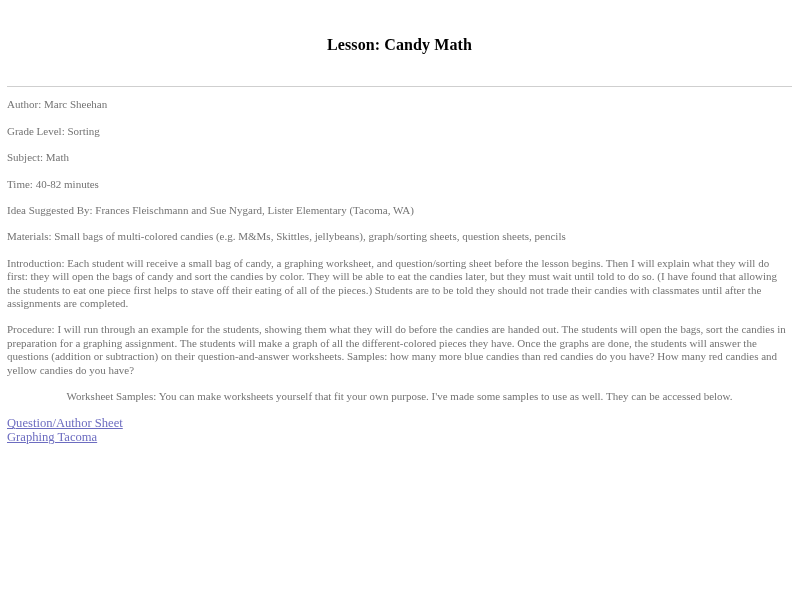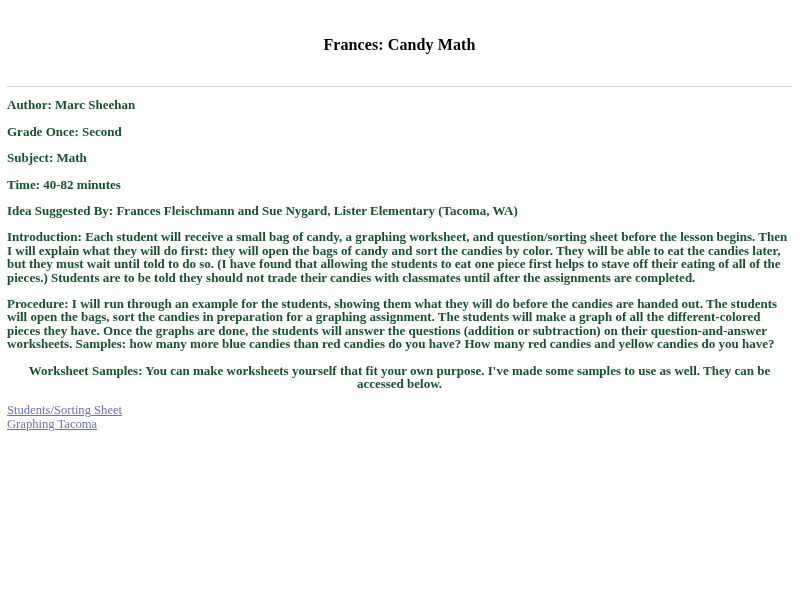--- a/index.html
+++ b/index.html
@@ -34,27 +34,26 @@
     border: 0;
     border-top: 1px solid #cfcfcf;
     margin: 32px 0 0 0;
     height: 0;
     width: 100%;
   }
   .body-block {
     margin-top: 11px;
   }
   p.para {
-    font-size: 13px;
+    font-size: 11px;
     line-height: 13.4px;
     margin: 0 0 13px 0;
     padding: 0;
     text-align: left;
-    color: #14532d;
-    font-weight: bold;
+    color: #737373;
   }
   p.para:last-of-type {
     margin-bottom: 0;
     text-align: center;
   }
   .links {
     margin-top: 14px;
   }
   .links a {
     display: block;
@@ -63,33 +62,34 @@
     color: #6c6cc0;
     text-decoration: underline;
     width: max-content;
   }
 </style>
 </head>
 <body>
 
 <div class="page">
 
-  <h1 class="doc-title">Frances: Candy Math</h1>
+  <h1 class="doc-title">Lesson: Candy Math</h1>
 
   <hr class="title-rule">
 
   <div class="body-block">
     <p class="para">Author: Marc Sheehan</p>
-    <p class="para">Grade Once: Second</p>
+    <p class="para">Grade Level: Sorting</p>
     <p class="para">Subject: Math</p>
     <p class="para">Time: 40-82 minutes</p>
     <p class="para">Idea Suggested By: Frances Fleischmann and Sue Nygard, Lister Elementary (Tacoma, WA)</p>
+    <p class="para">Materials: Small bags of multi-colored candies (e.g. M&amp;Ms, Skittles, jellybeans), graph/sorting sheets, question sheets, pencils</p>
     <p class="para">Introduction: Each student will receive a small bag of candy, a graphing worksheet, and question/sorting sheet before the lesson begins. Then I will explain what they will do first: they will open the bags of candy and sort the candies by color. They will be able to eat the candies later, but they must wait until told to do so. (I have found that allowing the students to eat one piece first helps to stave off their eating of all of the pieces.) Students are to be told they should not trade their candies with classmates until after the assignments are completed.</p>
     <p class="para">Procedure: I will run through an example for the students, showing them what they will do before the candies are handed out. The students will open the bags, sort the candies in preparation for a graphing assignment. The students will make a graph of all the different-colored pieces they have. Once the graphs are done, the students will answer the questions (addition or subtraction) on their question-and-answer worksheets. Samples: how many more blue candies than red candies do you have? How many red candies and yellow candies do you have?</p>
     <p class="para">Worksheet Samples: You can make worksheets yourself that fit your own purpose. I've made some samples to use as well. They can be accessed below.</p>
   </div>
 
   <div class="links">
-    <a href="#">Students/Sorting Sheet</a>
+    <a href="#">Question/Author Sheet</a>
     <a href="#">Graphing Tacoma</a>
   </div>
 
 </div>
 
 </body></html>

